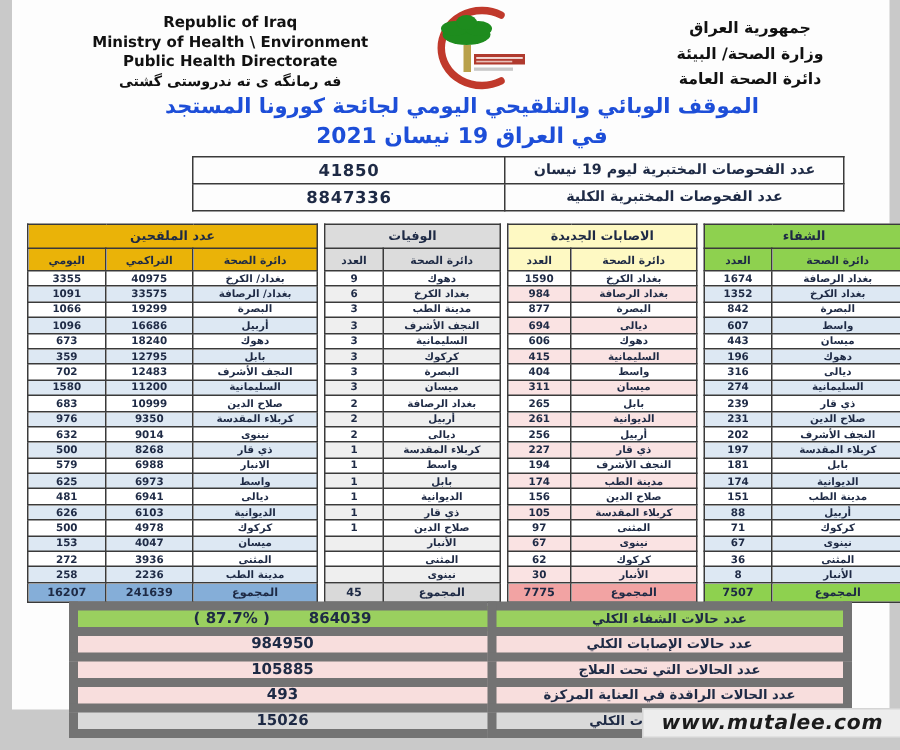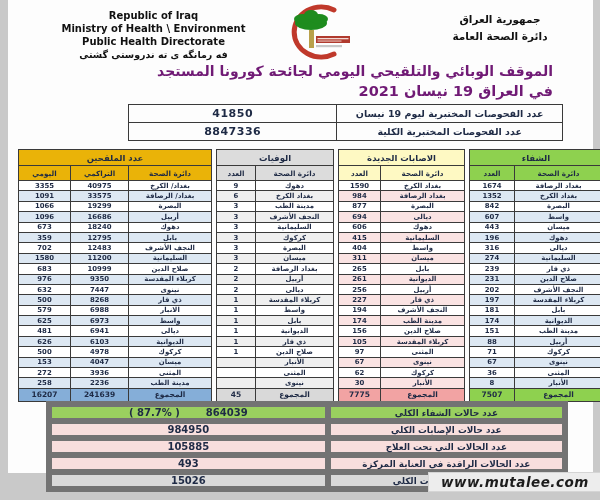--- a/index.html
+++ b/index.html
@@ -7,21 +7,21 @@
   body { background:#c9c9c9; font-family:"DejaVu Sans", sans-serif; color:#1e2a45; position:relative; overflow:hidden; }
   .doc { position:absolute; left:8px; top:0; width:585px; height:473px; background:#fdfdfd; }
 
   
   .hdr-en { position:absolute; left:28px; top:9px; width:235px; text-align:center; font-weight:bold; font-size:10px; line-height:13px; color:#111; }
   .hdr-en .ku { font-size:9.5px; }
   .logo-wrap { position:absolute; left:252px; top:3px; width:104px; height:60px; }
   .hdr-ar { position:absolute; left:408px; top:11px; width:168px; text-align:center; font-weight:bold; font-size:10.5px; line-height:17px; color:#111; }
 
   
-  .title { position:absolute; left:55px; top:61px; width:490px; font-weight:bold; font-size:14px; line-height:20px; color:#701a75; }
+  .title { position:absolute; left:55px; top:61px; width:490px; text-align:center; font-weight:bold; font-size:14px; line-height:20px; color:#1d4ed8; }
   .title .l2 { font-size:14.5px; }
 
   
   table { border-collapse:collapse; }
   .tests { position:absolute; left:120px; top:104px; width:435px; table-layout:fixed; }
   .tests td { border:1px solid #3a3a3a; height:18px; text-align:center; vertical-align:middle; font-weight:bold; }
   .tests td.lbl { font-size:9.5px; }
   .tests td.val { font-size:11px; letter-spacing:.5px; }
 
   
@@ -91,20 +91,21 @@
         </g>
         <rect x="56" y="33" width="34" height="7" fill="#b03a2e"></rect>
         <rect x="57.5" y="35" width="31" height="1.3" fill="#f3d9d4"></rect>
         <rect x="57.5" y="37.5" width="24" height="1.1" fill="#e8c0b8"></rect>
         <rect x="56" y="42" width="26" height="2.2" fill="#c8c8c8"></rect>
       </svg>
     </div>
 
     <div class="hdr-ar" dir="rtl">
       <div>جمهورية العراق</div>
+      <div>وزارة الصحة/ البيئة</div>
       <div>دائرة الصحة العامة</div>
     </div>
 
     <div class="title" dir="rtl">
       <div class="l1">الموقف الوبائي والتلقيحي اليومي لجائحة كورونا المستجد</div>
       <div class="l2">في العراق  19  نيسان  2021</div>
     </div>
 
     <table class="tests" dir="rtl">
       <tbody>
@@ -181,21 +182,21 @@
             <td>10999</td>
             <td>683</td>
           </tr>
           <tr>
             <td>كربلاء المقدسة</td>
             <td>9350</td>
             <td>976</td>
           </tr>
           <tr>
             <td>نينوى</td>
-            <td>7447</td>
+            <td>9014</td>
             <td>632</td>
           </tr>
           <tr>
             <td>ذي قار</td>
             <td>8268</td>
             <td>500</td>
           </tr>
           <tr>
             <td>الانبار</td>
             <td>6988</td>

